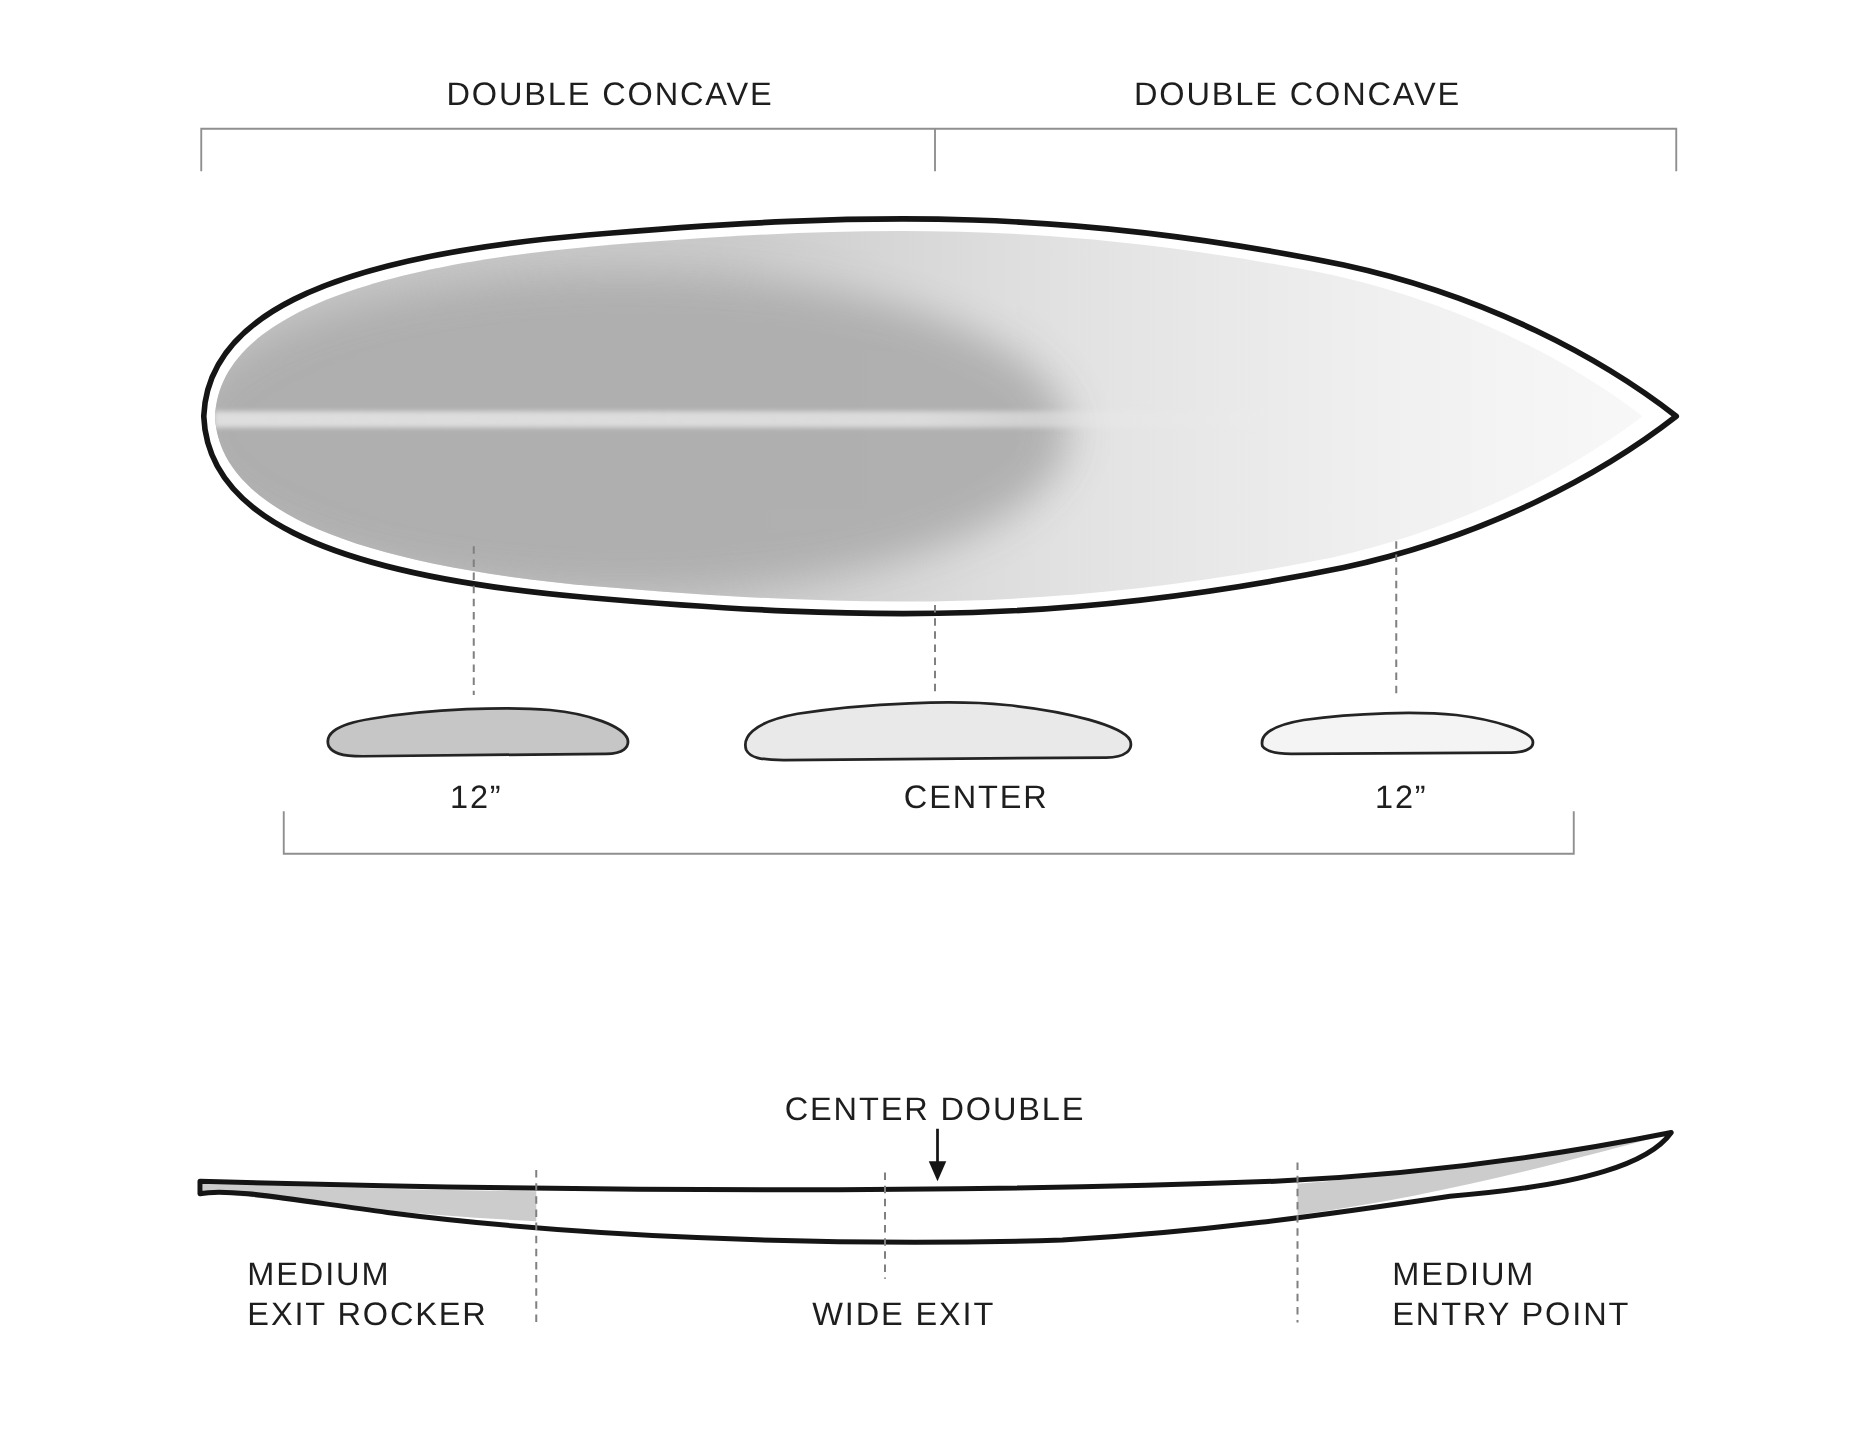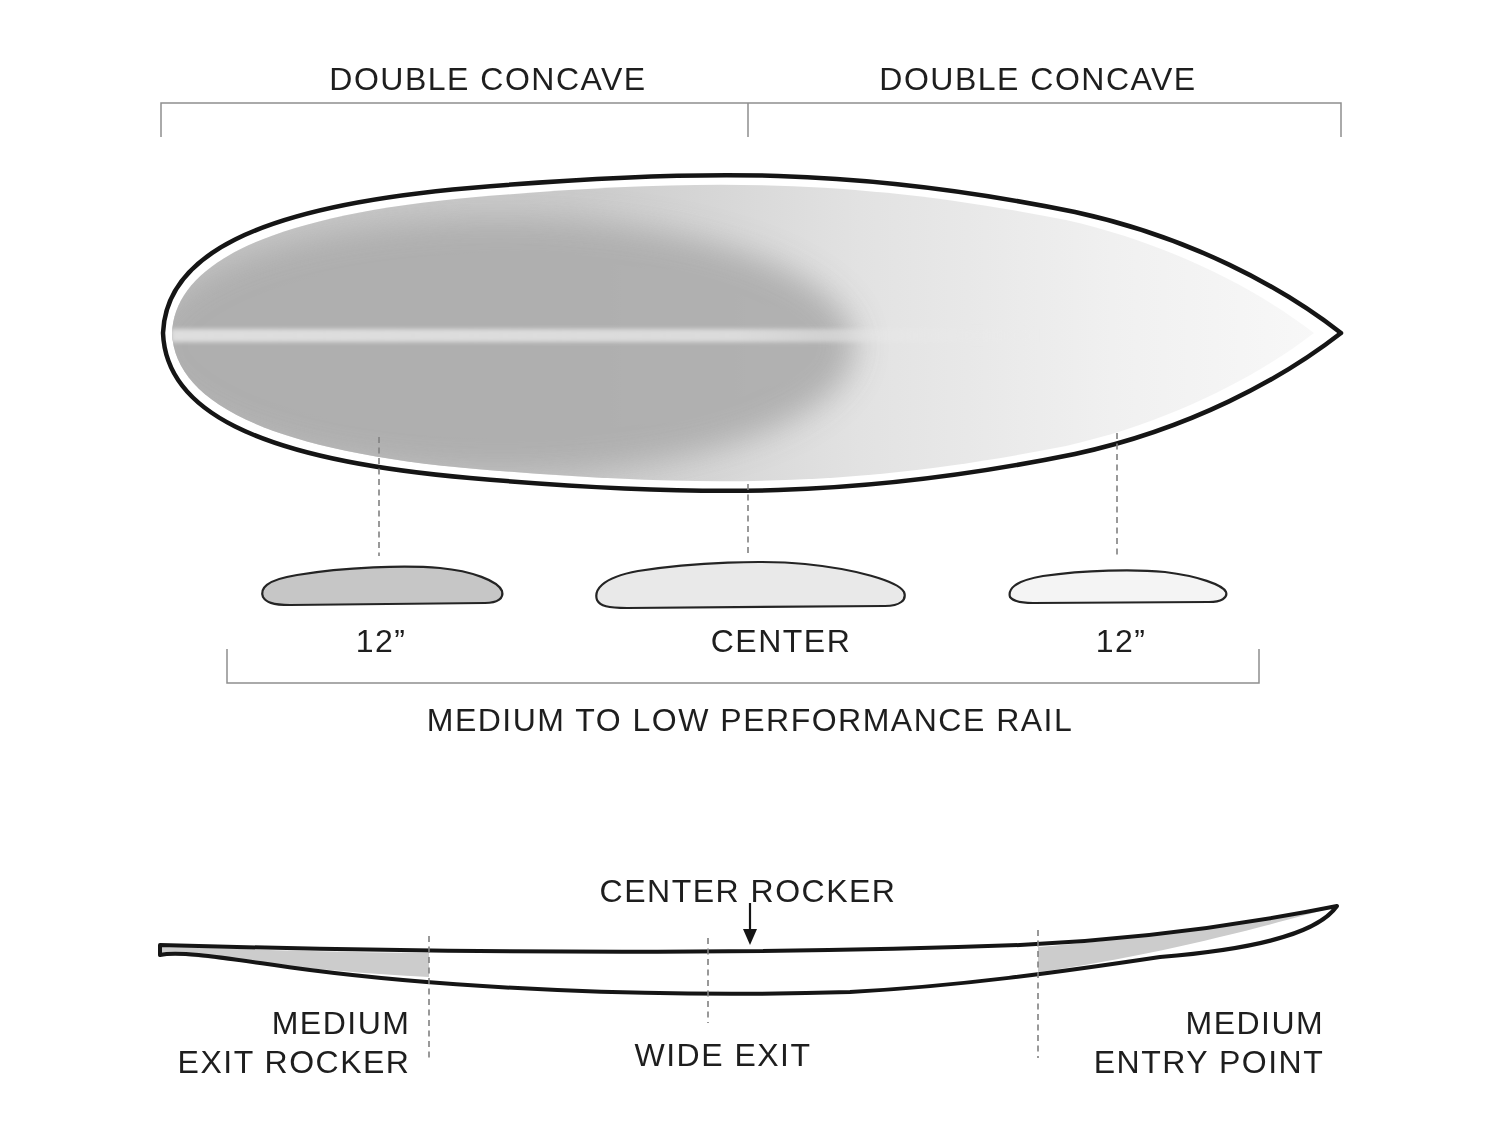--- a/index.html
+++ b/index.html
@@ -7,26 +7,26 @@
     position:relative;
     width:1500px;height:1144px;
     background:#ffffff;
     overflow:hidden;
     font-family:"Liberation Sans", sans-serif;
   }
   .stage svg{position:absolute;inset:0;}
   .lbl{
     position:absolute;
     transform:translateX(-50%);
-    font-size:32px;
+    font-size:26px;
     letter-spacing:1.5px;
     color:#1e1e1e;
     white-space:nowrap;
     line-height:1.23;
-    text-align:right;
+    text-align:left;
   }
   .lbl .ln{display:block;}
 </style>
 </head>
 <body>
 
 <div class="stage">
 
   <svg width="1500" height="1144" viewBox="0 0 1500 1144">
     <defs>
@@ -98,23 +98,22 @@
     </g>
   </svg>
 
   <div class="lbl" style="left:488px;top:60px;">DOUBLE CONCAVE</div>
   <div class="lbl" style="left:1038px;top:60px;">DOUBLE CONCAVE</div>
 
   <div class="lbl" style="left:381px;top:622px;">12”</div>
   <div class="lbl" style="left:761px;top:622px;margin-left:20px;">CENTER</div>
   <div class="lbl" style="left:1121px;top:622px;">12”</div>
 
-  <div class="lbl" style="left:750px;top:701px;">MEDIUM TO LOW PERFORMANCE RAIL</div>
 
-  <div class="lbl" style="left:748px;top:872px;">CENTER ROCKER</div>
+  <div class="lbl" style="left:748px;top:872px;">CENTER DOUBLE</div>
 
   <div class="lbl" style="left:294px;top:1004px;">
     <span class="ln">MEDIUM</span>
     <span class="ln">EXIT ROCKER</span>
   </div>
 
   <div class="lbl" style="left:723px;top:1036px;">WIDE EXIT</div>
 
   <div class="lbl" style="left:1209px;top:1004px;">
     <span class="ln">MEDIUM</span>

